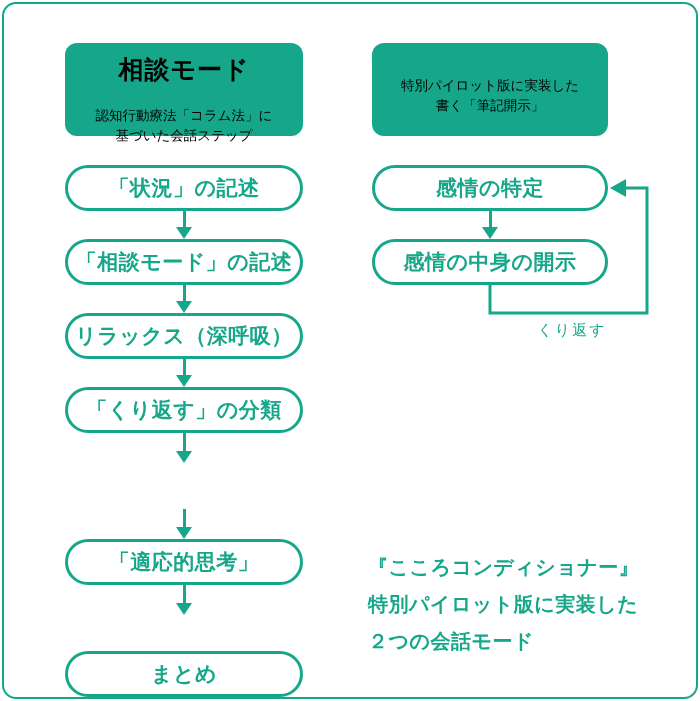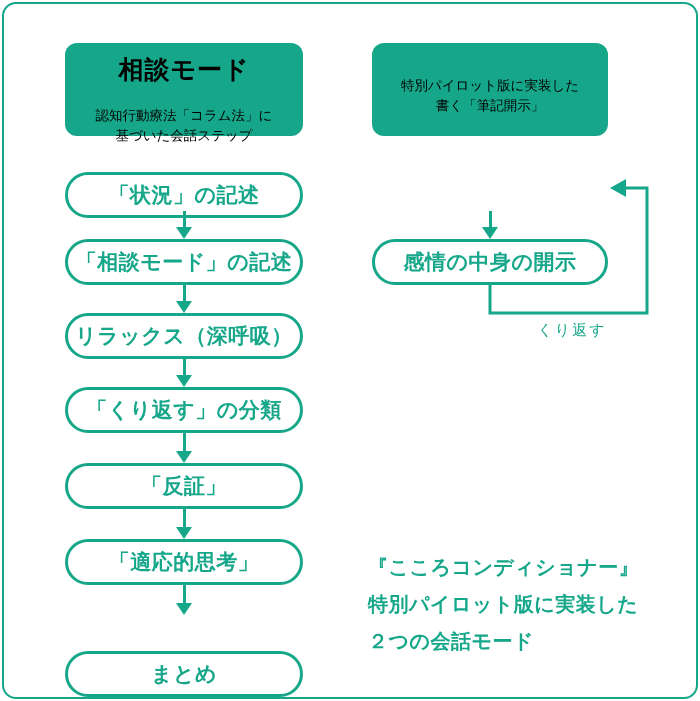--- a/index.html
+++ b/index.html
@@ -121,39 +121,39 @@
 <div class="canvas">
 
   <div class="frame"></div>
 
   <div class="mode-header" style="left:65px">
     <div class="mode-title">相談モード</div>
     <div class="mode-subtitle">認知行動療法「コラム法」に
 基づいた会話ステップ</div>
   </div>
 
-  <div class="pill pill-left" style="top:172px">「状況」の記述</div>
+  <div class="pill pill-left" style="top:165px">「状況」の記述</div>
   <div class="v-arrow" style="left:176px;top:211px;height:28px"></div>
   <div class="pill pill-left" style="top:239px">「相談モード」の記述</div>
   <div class="v-arrow" style="left:176px;top:285px;height:28px"></div>
   <div class="pill pill-left" style="top:313px">リラックス（深呼吸）</div>
   <div class="v-arrow" style="left:176px;top:359px;height:28px"></div>
   <div class="pill pill-left" style="top:387px">「くり返す」の分類</div>
   <div class="v-arrow" style="left:176px;top:433px;height:30px"></div>
-  <div class="pill pill-left" style="top:463px">「反証」</div>
   <div class="v-arrow" style="left:176px;top:509px;height:30px"></div>
   <div class="pill pill-left" style="top:539px">「適応的思考」</div>
   <div class="v-arrow" style="left:176px;top:585px;height:30px"></div>
   <div class="pill pill-left" style="top:651px">まとめ</div>
 
   <div class="mode-header" style="left:372px;width:236px">
     <div class="mode-subtitle">特別パイロット版に実装した
 書く「筆記開示」</div>
   </div>
 
+  <div class="pill pill-right" style="top:165px">感情の特定</div>
   <div class="v-arrow" style="left:482px;top:211px;height:28px"></div>
   <div class="pill pill-right" style="top:239px">感情の中身の開示</div>
 
   <svg class="loop-svg" viewBox="0 0 700 701" xmlns="http://www.w3.org/2000/svg">
     <path d="M490 285 V313 H647 V188 H625" fill="none" stroke="#16a78a" stroke-width="3"></path>
     <polygon points="610,188 626,179 626,197" fill="#16a78a"></polygon>
   </svg>
   <div class="loop-label">くり返す</div>
 
   <div class="caption">『こころコンディショナー』

